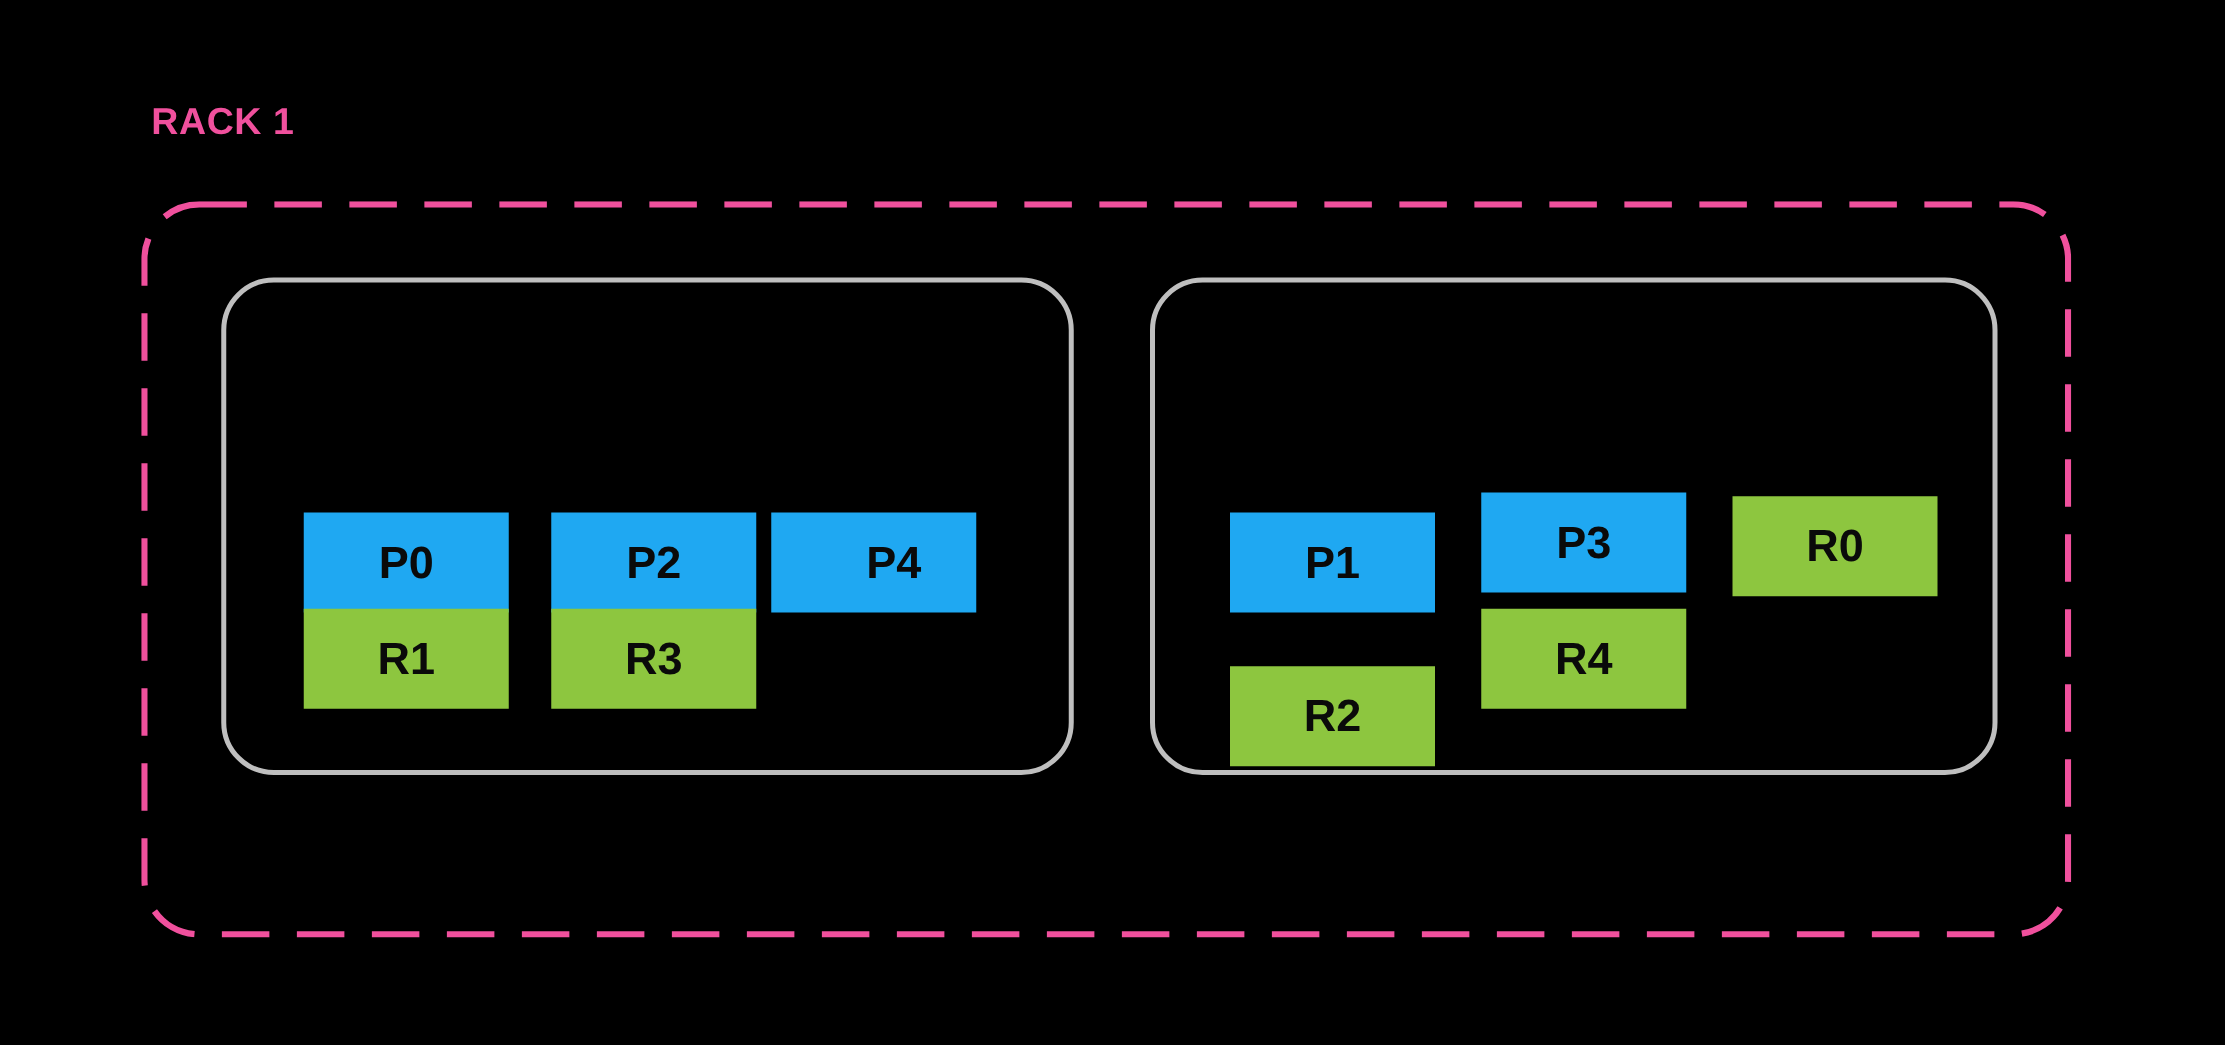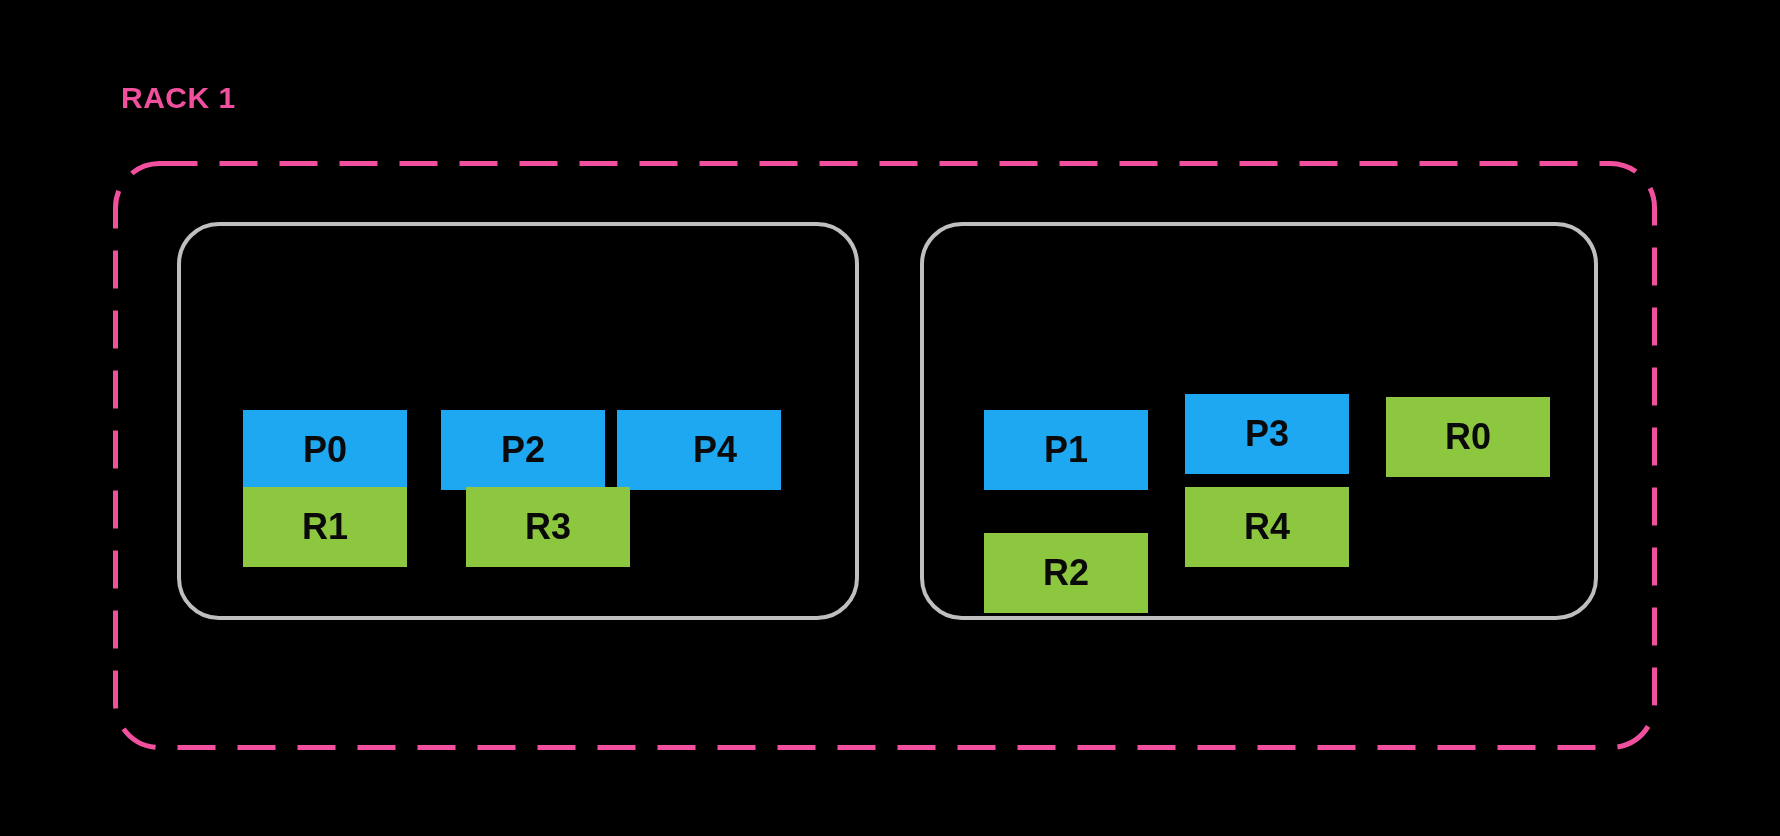--- a/index.html
+++ b/index.html
@@ -80,21 +80,21 @@
 
   <svg class="rack-boundary" viewBox="0 0 1544 589" width="1544" height="589" aria-hidden="true">
     <rect x="2.5" y="2.5" width="1539" height="584" rx="44" ry="44"></rect>
   </svg>
 
   <div class="node node-left">
     <div class="slot primary" style="left:62px;  top:141px;">P0</div>
     <div class="slot primary" style="left:260px; top:141px;">P2</div>
     <div class="slot primary" style="left:436px; top:141px;padding-left:32px;">P4</div>
     <div class="slot replica" style="left:62px;  top:261px;">R1</div>
-    <div class="slot replica" style="left:260px; top:261px;margin-left:25px;">R3</div>
+    <div class="slot replica" style="left:260px; top:261px;">R3</div>
   </div>
 
   <div class="node node-right">
     <div class="slot primary" style="left:60px;  top:141px;">P1</div>
     <div class="slot primary" style="left:261px; top:125px;">P3</div>
     <div class="slot replica" style="left:462px; top:141px;margin-top:30px;">R0</div>
     <div class="slot replica" style="left:60px;  top:261px;margin-top:46px;">R2</div>
     <div class="slot replica" style="left:261px; top:261px;text-align:center;">R4</div>
   </div>
 

